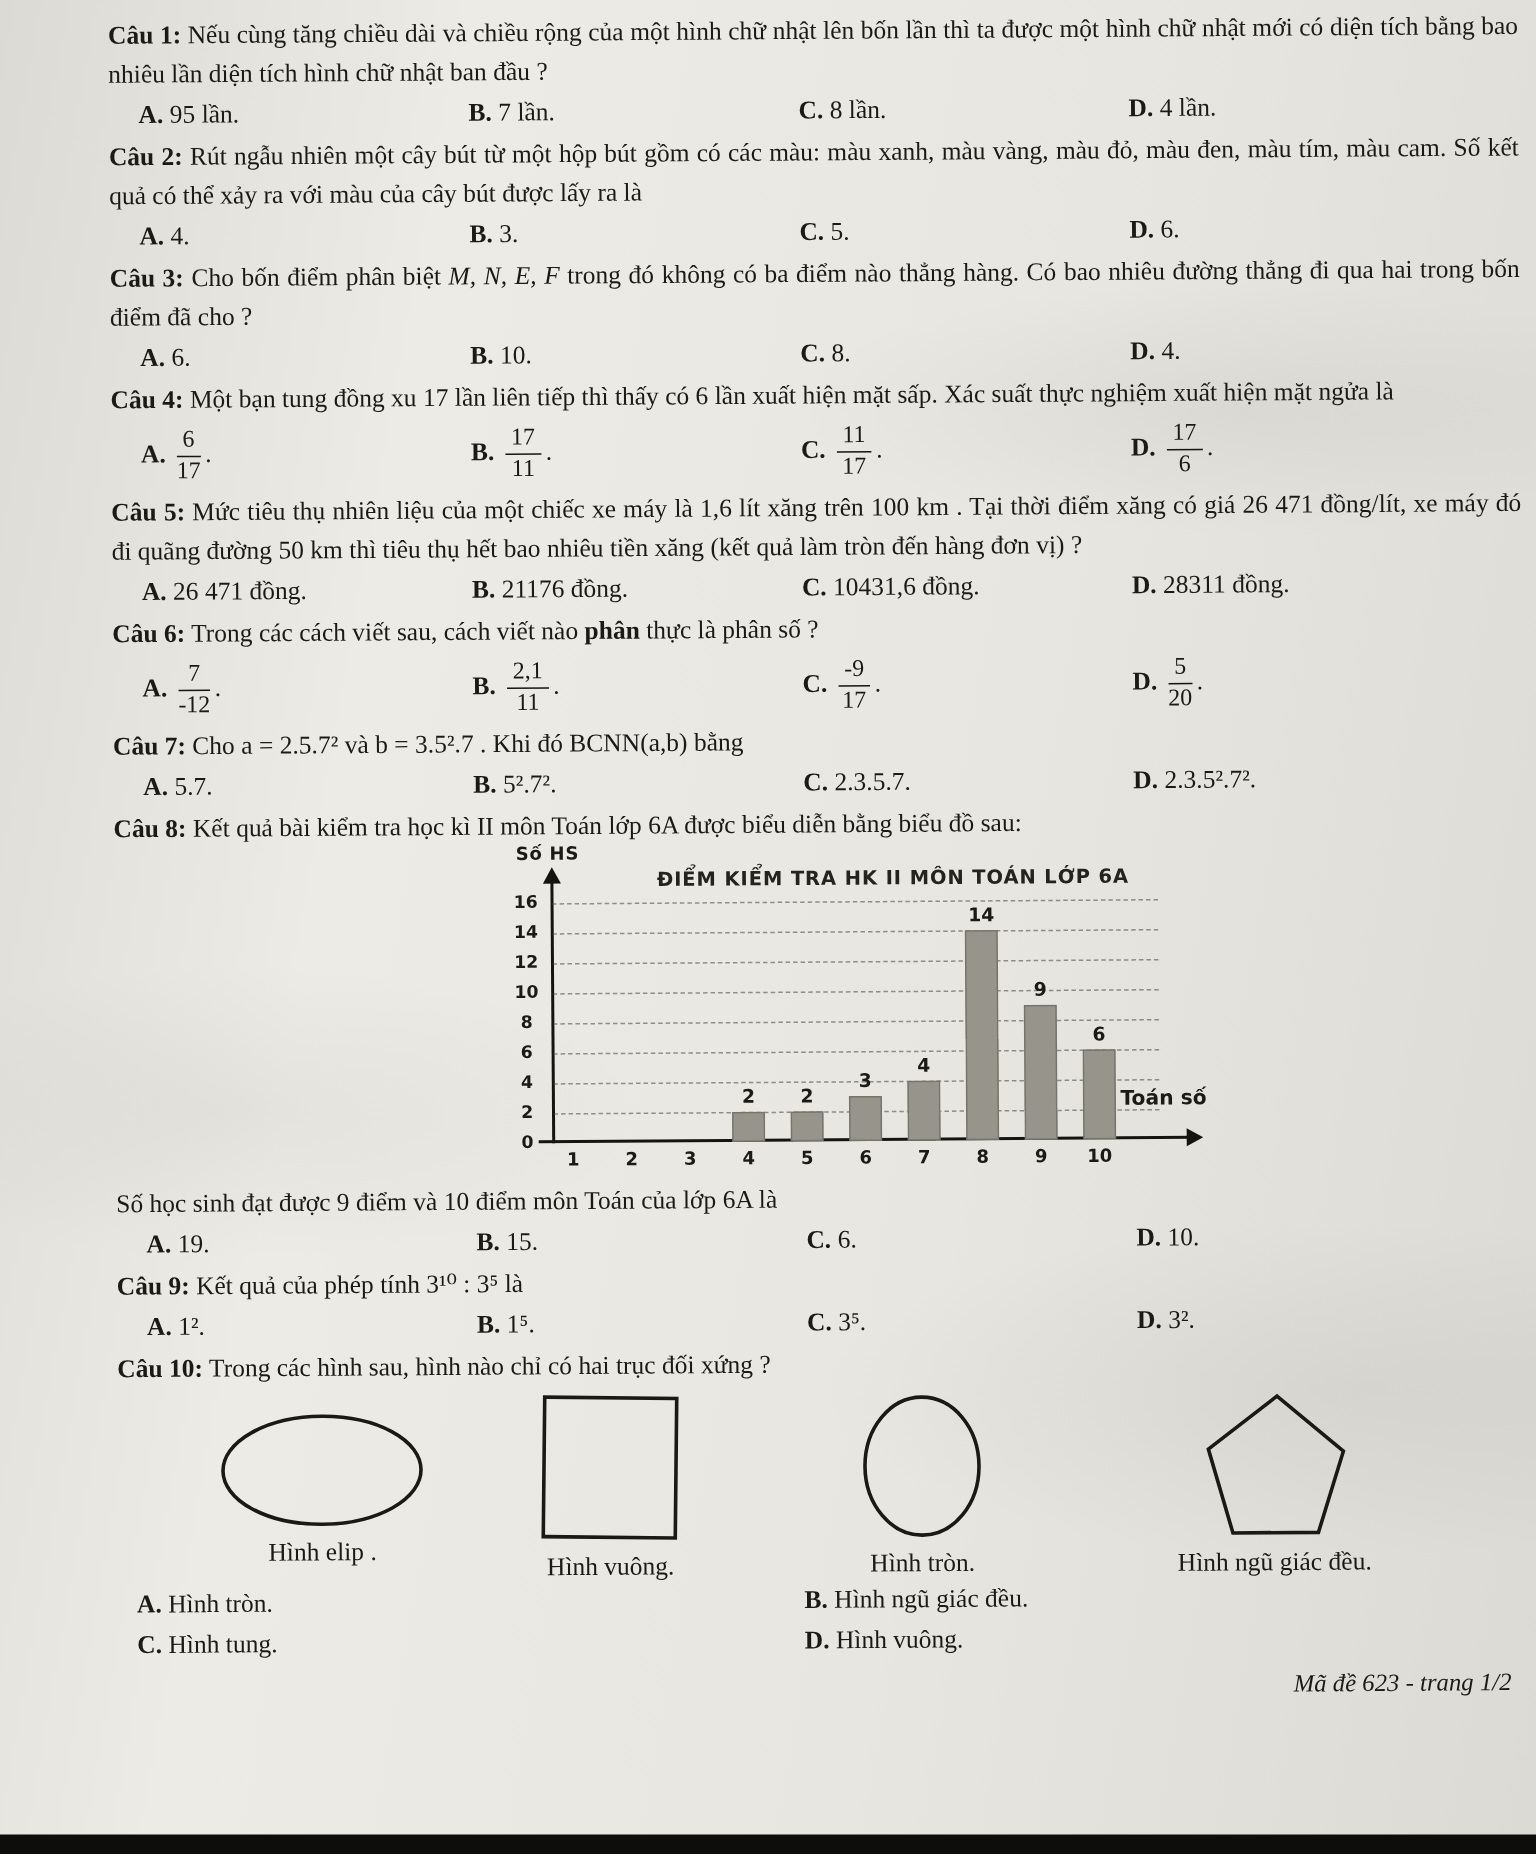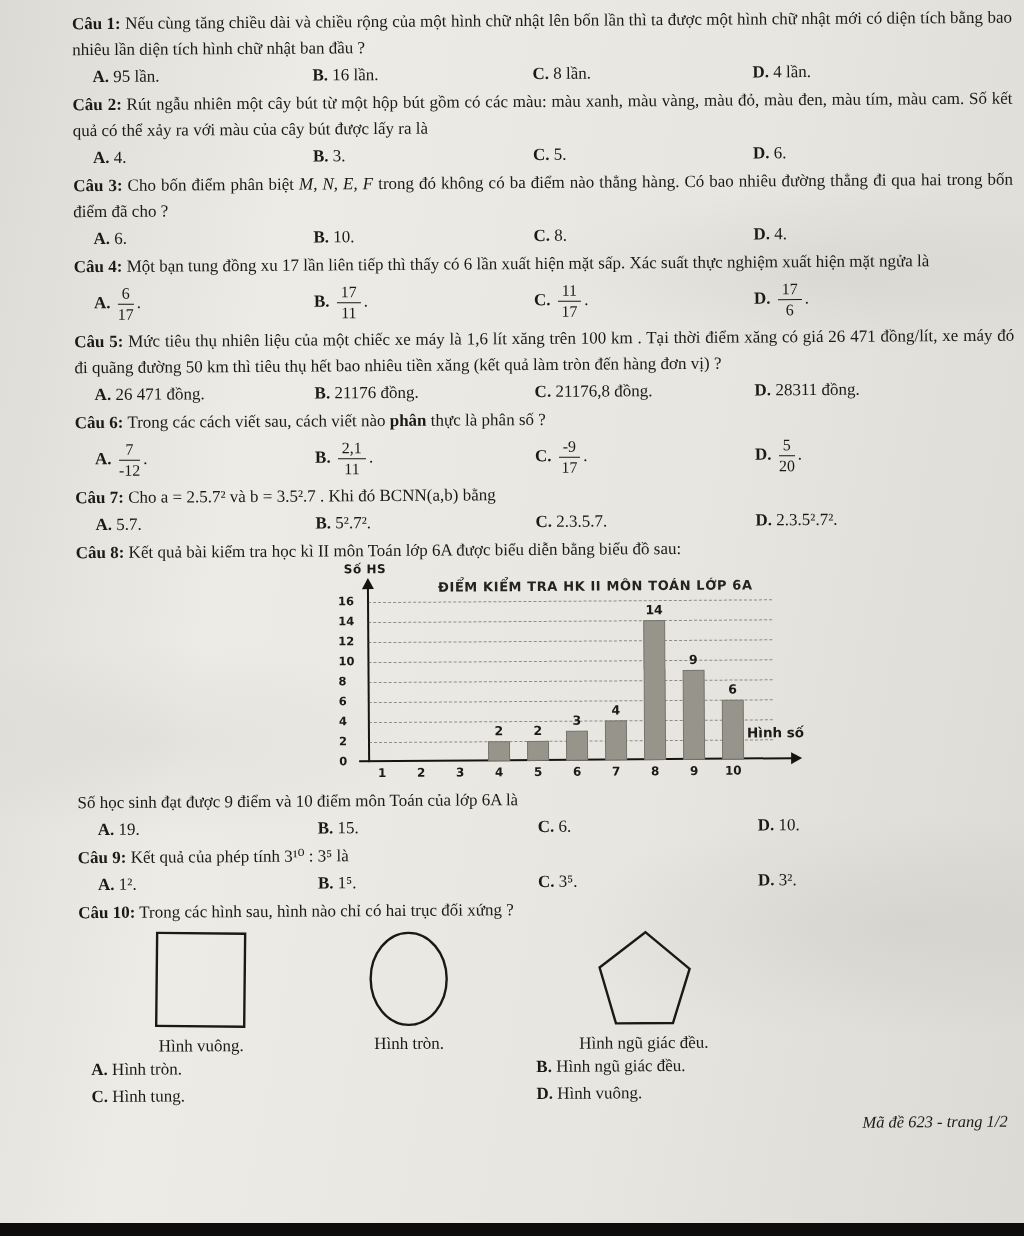--- a/index.html
+++ b/index.html
@@ -23,21 +23,21 @@
   
   .chart{position:relative;width:540px;height:224px;margin:0 0 0 262px;font-family:"DejaVu Sans","Liberation Sans",sans-serif;}
   .chart-ylabel{position:absolute;left:6px;top:-2px;font-size:12px;font-weight:bold;letter-spacing:.5px;}
   .chart-title{position:absolute;left:100px;top:16px;font-size:13px;font-weight:bold;letter-spacing:.6px;color:#24231f;white-space:nowrap;}
   .chart-xlabel{position:absolute;left:408px;top:163px;font-size:13.5px;font-weight:bold;}
   .yaxis{position:absolute;left:29px;top:24px;width:2px;height:174px;background:#15140f;}
   .yaxis-arrow{position:absolute;left:24px;top:14px;width:0;height:0;border-left:6px solid transparent;border-right:6px solid transparent;border-bottom:11px solid #15140f;}
   .xaxis{position:absolute;left:20px;top:196px;width:436px;height:2.4px;background:#15140f;}
   .xaxis-arrow{position:absolute;left:452px;top:191.5px;width:0;height:0;border-top:6px solid transparent;border-bottom:6px solid transparent;border-left:11px solid #15140f;}
   .gridline{position:absolute;left:30px;width:404px;height:0;border-top:1.5px dashed rgba(70,68,62,.55);}
-  .ytick{position:absolute;left:0;width:25px;text-align:left;font-size:11.5px;font-weight:bold;}
+  .ytick{position:absolute;left:0;width:25px;text-align:center;font-size:11.5px;font-weight:bold;}
   .xtick{position:absolute;top:202px;width:30px;text-align:center;font-size:12px;font-weight:bold;}
   .bar{position:absolute;width:22px;background:#97948b;box-shadow:inset 0 0 0 1px rgba(60,58,52,.35);}
   .barlabel{position:absolute;width:30px;text-align:center;font-size:12.5px;font-weight:bold;}
   
   .figrow{display:flex;align-items:center;margin-top:4px;height:128px;}
   .fig{display:flex;flex-direction:column;align-items:center;justify-content:flex-end;}
   .fig .figlabel{font-size:17px;margin-top:6px;white-space:nowrap;font-family:"Liberation Serif",serif;}
   .opts2{display:grid;grid-template-columns:445px 1fr;padding-left:12px;font-size:17px;line-height:27px;margin-top:-2px;}
   .footer{text-align:right;font-style:italic;font-size:16.5px;padding-right:12px;margin-top:8px;}
   .edge-right{position:absolute;right:0;top:0;width:19px;height:1236px;background:linear-gradient(90deg,#3a3936,#0c0c0b 60%);}
@@ -47,21 +47,21 @@
 </head>
 <body>
 
 <div class="page">
 <div class="content">
 
   <div class="q">
     <p class="qt"><b class="qlabel">Câu 1:</b> <span>Nếu cùng tăng chiều dài và chiều rộng của một hình chữ nhật lên bốn lần thì ta được một hình chữ nhật mới có diện tích bằng bao nhiêu lần diện tích hình chữ nhật ban đầu ?</span></p>
     <div class="opts">
       <div class="opt"><b>A.</b> <span>95 lần.</span></div>
-      <div class="opt"><b>B.</b> <span>16 lần.</span></div>
+      <div class="opt"><b>B.</b> <span>7 lần.</span></div>
       <div class="opt"><b>C.</b> <span>8 lần.</span></div>
       <div class="opt"><b>D.</b> <span>4 lần.</span></div>
     </div>
   </div>
 
   <div class="q">
     <p class="qt"><b class="qlabel">Câu 2:</b> <span>Rút ngẫu nhiên một cây bút từ một hộp bút gồm có các màu: màu xanh, màu vàng, màu đỏ, màu đen, màu tím, màu cam. Số kết quả có thể xảy ra với màu của cây bút được lấy ra là</span></p>
     <div class="opts">
       <div class="opt"><b>A.</b> <span>4.</span></div>
       <div class="opt"><b>B.</b> <span>3.</span></div>
@@ -88,21 +88,21 @@
       <div class="opt"><b>C.</b> <span class="frac"><span class="num">11</span><span class="den">17</span></span><span>.</span></div>
       <div class="opt"><b>D.</b> <span class="frac"><span class="num">17</span><span class="den">6</span></span><span>.</span></div>
     </div>
   </div>
 
   <div class="q">
     <p class="qt"><b class="qlabel">Câu 5:</b> <span>Mức tiêu thụ nhiên liệu của một chiếc xe máy là 1,6 lít xăng trên 100 km . Tại thời điểm xăng có giá 26 471 đồng/lít, xe máy đó đi quãng đường 50 km thì tiêu thụ hết bao nhiêu tiền xăng (kết quả làm tròn đến hàng đơn vị) ?</span></p>
     <div class="opts">
       <div class="opt"><b>A.</b> <span>26 471 đồng.</span></div>
       <div class="opt"><b>B.</b> <span>21176 đồng.</span></div>
-      <div class="opt"><b>C.</b> <span>21176,8 đồng.</span></div>
+      <div class="opt"><b>C.</b> <span>10431,6 đồng.</span></div>
       <div class="opt"><b>D.</b> <span>28311 đồng.</span></div>
     </div>
   </div>
 
   <div class="q">
     <p class="qt"><b class="qlabel">Câu 6:</b> <span>Trong các cách viết sau, cách viết nào </span><b>phân</b><span> thực là phân số ?</span></p>
     <div class="opts frac-opts">
       <div class="opt"><b>A.</b> <span class="frac"><span class="num">7</span><span class="den">-12</span></span><span>.</span></div>
       <div class="opt"><b>B.</b> <span class="frac"><span class="num">2,1</span><span class="den">11</span></span><span>.</span></div>
       <div class="opt"><b>C.</b> <span class="frac"><span class="num">-9</span><span class="den">17</span></span><span>.</span></div>
@@ -123,21 +123,21 @@
   <div class="q">
     <p class="qt"><b class="qlabel">Câu 8:</b> <span>Kết quả bài kiểm tra học kì II môn Toán lớp 6A được biểu diễn bằng biểu đồ sau:</span></p>
 
     <div class="chart" id="chart">
       <div class="chart-ylabel">Số HS</div>
       <div class="chart-title">ĐIỂM KIỂM TRA HK II MÔN TOÁN LỚP 6A</div>
       <div class="yaxis"></div>
       <div class="yaxis-arrow"></div>
       <div class="xaxis"></div>
       <div class="xaxis-arrow"></div>
-      <div class="chart-xlabel">Hình số</div>
+      <div class="chart-xlabel">Toán số</div>
     <div class="ytick" style="top: 190px;">0</div>
           <div class="gridline" style="top: 178px;"></div>
           <div class="ytick" style="top: 170px;">2</div>
           <div class="gridline" style="top: 158px;"></div>
           <div class="ytick" style="top: 150px;">4</div>
           <div class="gridline" style="top: 138px;"></div>
           <div class="ytick" style="top: 130px;">6</div>
           <div class="gridline" style="top: 118px;"></div>
           <div class="ytick" style="top: 110px;">8</div>
           <div class="gridline" style="top: 98px;"></div>
@@ -190,20 +190,26 @@
       <div class="opt"><b>B.</b> <span>1⁵.</span></div>
       <div class="opt"><b>C.</b> <span>3⁵.</span></div>
       <div class="opt"><b>D.</b> <span>3².</span></div>
     </div>
   </div>
 
   <div class="q">
     <p class="qt"><b class="qlabel">Câu 10:</b> <span>Trong các hình sau, hình nào chỉ có hai trục đối xứng ?</span></p>
 
     <div class="figrow">
+      <div class="fig" style="margin-left:66px;">
+        <svg width="140" height="78">
+              <ellipse cx="70" cy="39" rx="66" ry="36" fill="none" stroke="#1a1915" stroke-width="2.4"></ellipse>
+            </svg>
+        <div class="figlabel">Hình elip .</div>
+      </div>
       <div class="fig" style="margin-left:74px;">
         <svg width="96" height="100">
               <rect x="4" y="3" width="88" height="93" fill="none" stroke="#1a1915" stroke-width="2.4" transform="rotate(1 48 50)"></rect>
             </svg>
         <div class="figlabel">Hình vuông.</div>
       </div>
       <div class="fig" style="margin-left:118px;">
         <svg width="84" height="98">
               <ellipse cx="42" cy="49" rx="38" ry="46" fill="none" stroke="#1a1915" stroke-width="2.4"></ellipse>
             </svg>

